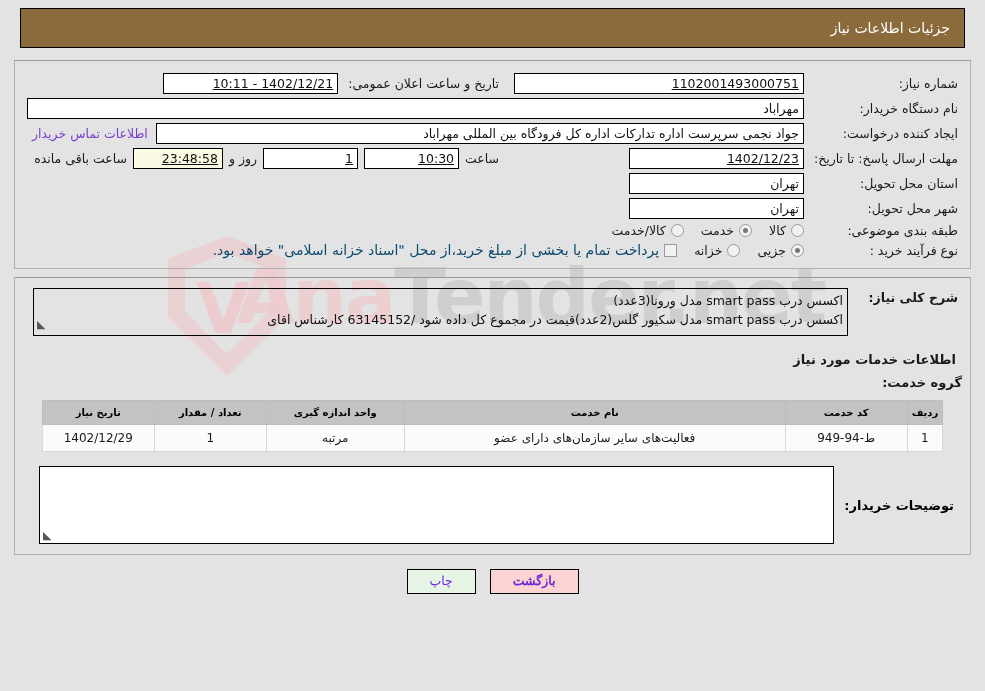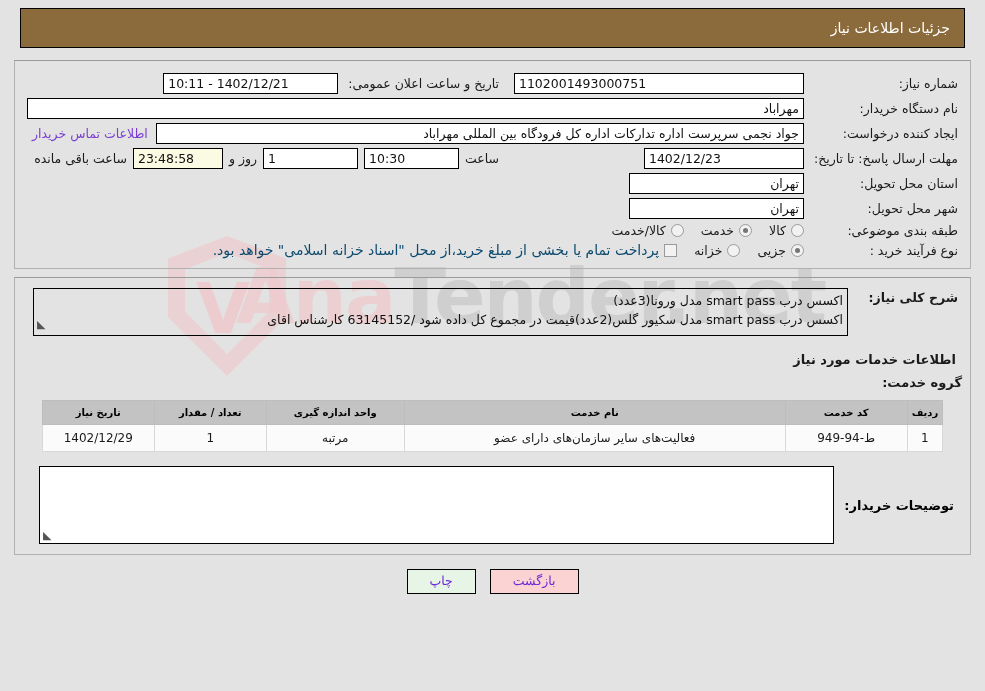--- a/index.html
+++ b/index.html
@@ -104,26 +104,26 @@
     height: 21px;
     line-height: 19px;
     font-size: 12.5px;
     padding: 0 4px;
     color: #111;
     overflow: hidden;
     white-space: nowrap;
     text-align: right;
     display: block;
   }
-  .fld.center { text-align: left; }
+  .fld.center { text-align: right; text-decoration: underline; }
   .fld.yellow { background: #fbfbe4; }
 
   .w-num { width: 290px; }
   .w-full { width: 100%; }
-  .w-date { width: 160px; }
+  .w-date { width: 175px; }
   .w-small { width: 95px; }
   .w-small2 { width: 95px; }
   .w-cd { width: 90px; }
   .w-loc { width: 175px; }
   .w-ann { width: 175px; }
 
   .link {
     color: #7a3fd1;
     font-size: 12.5px;
     white-space: nowrap;
@@ -246,21 +246,21 @@
   .btn-bar { display: flex; justify-content: center; gap: 14px; margin-top: 14px; padding-bottom: 10px; }
   .btn {
     border: 1px solid #000;
     font-size: 12.5px;
     padding: 3px 22px;
     cursor: pointer;
     color: #6d28d9;
     line-height: 17px;
   }
   .btn-print { background: #e6f5e6; }
-  .btn-back { background: #fbd3d3; }
+  .btn-back { background: #fbd3d3; font-weight: bold; }
 </style>
 </head>
 <body>
 
 <div class="watermark">
   <div class="wm-shield"></div>
   <div class="wm-v">V</div>
   <div class="wm-text">
     <span class="pink">Ana</span><span>Tender.net</span>
   </div>

